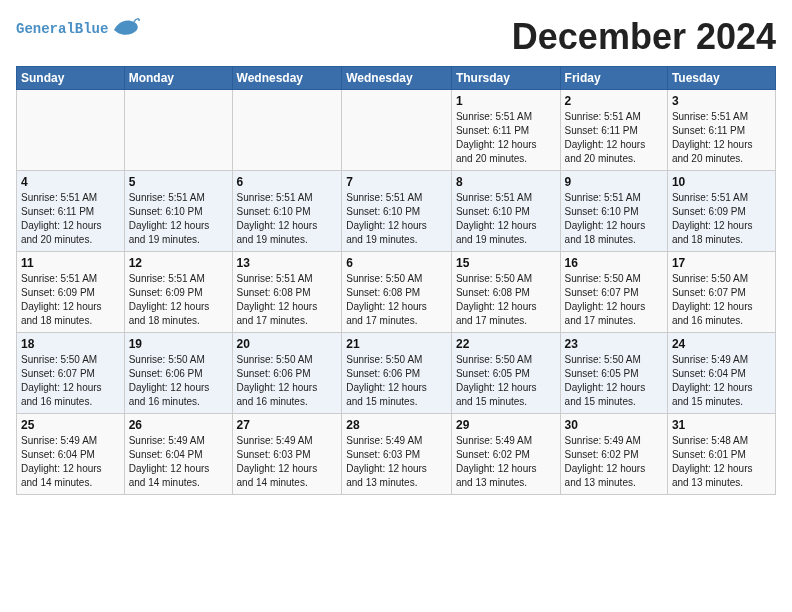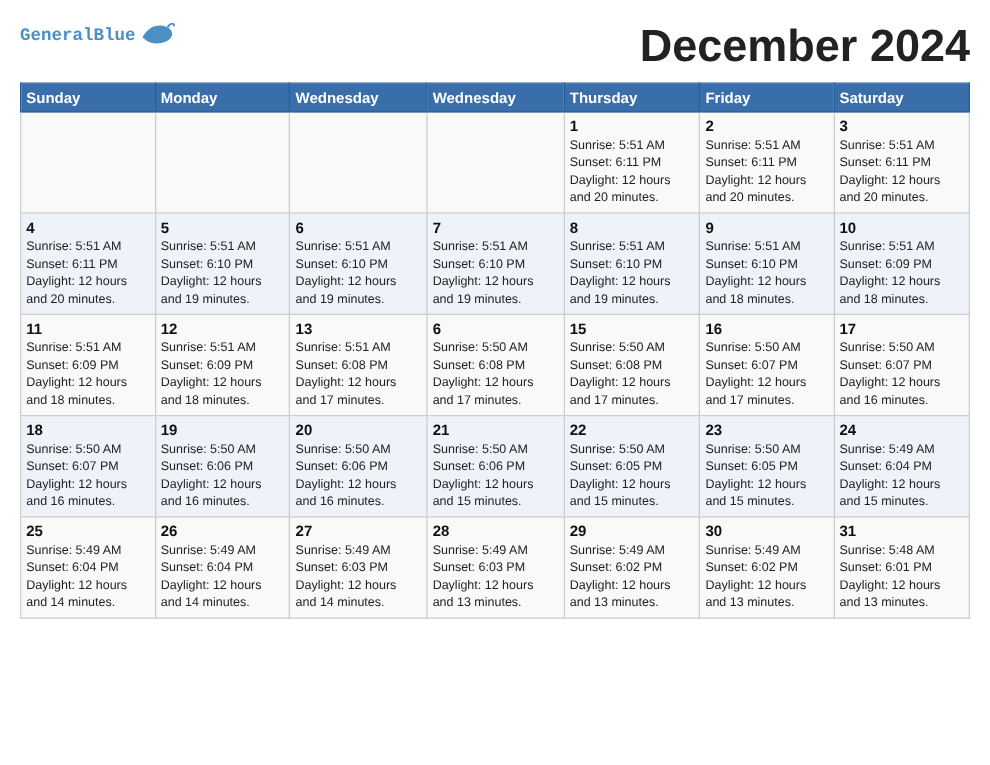--- a/index.html
+++ b/index.html
@@ -110,21 +110,21 @@
 
 <table>
   <thead>
     <tr>
     <th>Sunday</th>
         <th>Monday</th>
         <th>Wednesday</th>
         <th>Wednesday</th>
         <th>Thursday</th>
         <th>Friday</th>
-        <th>Saturday</th>
+        <th>Tuesday</th>
       </tr>
   </thead>
   <tbody id="calendar-body">
   <tr>
         <td class="empty-cell"></td>
         <td class="empty-cell"></td>
         <td class="empty-cell"></td>
         <td class="empty-cell"></td>
         <td>
           <div class="day-num">1</div>

